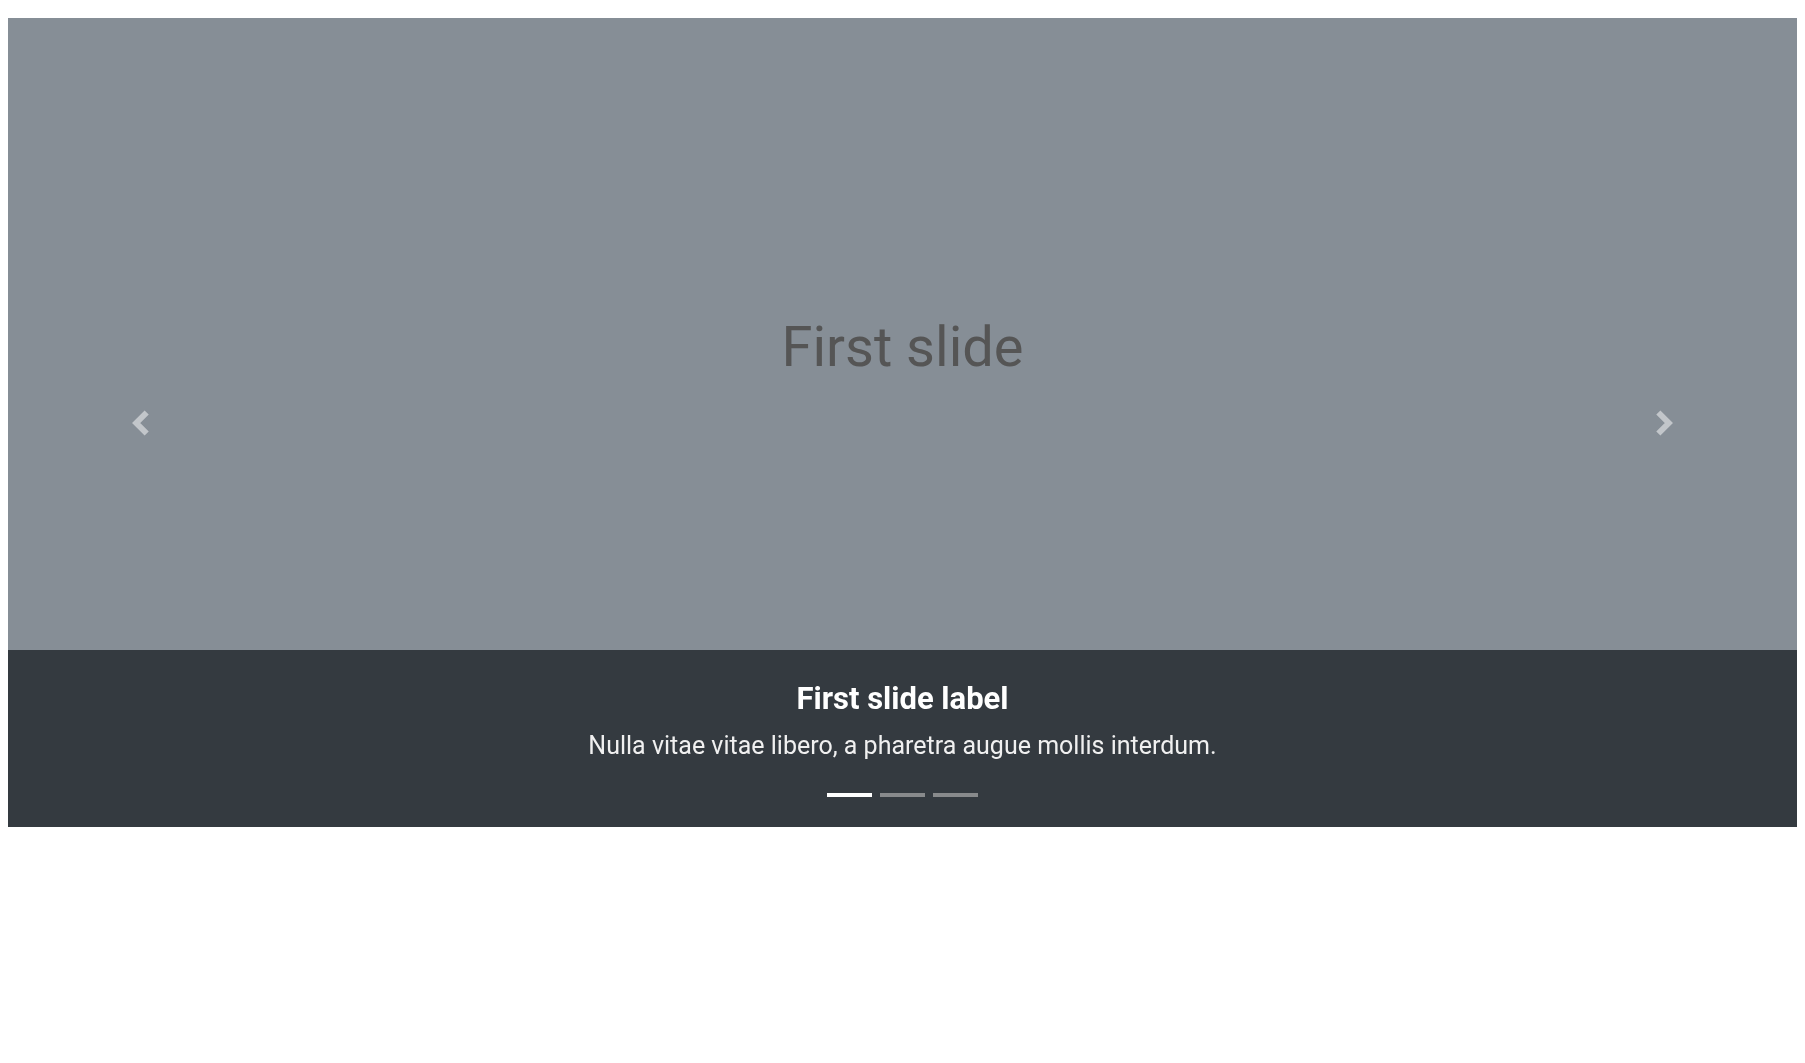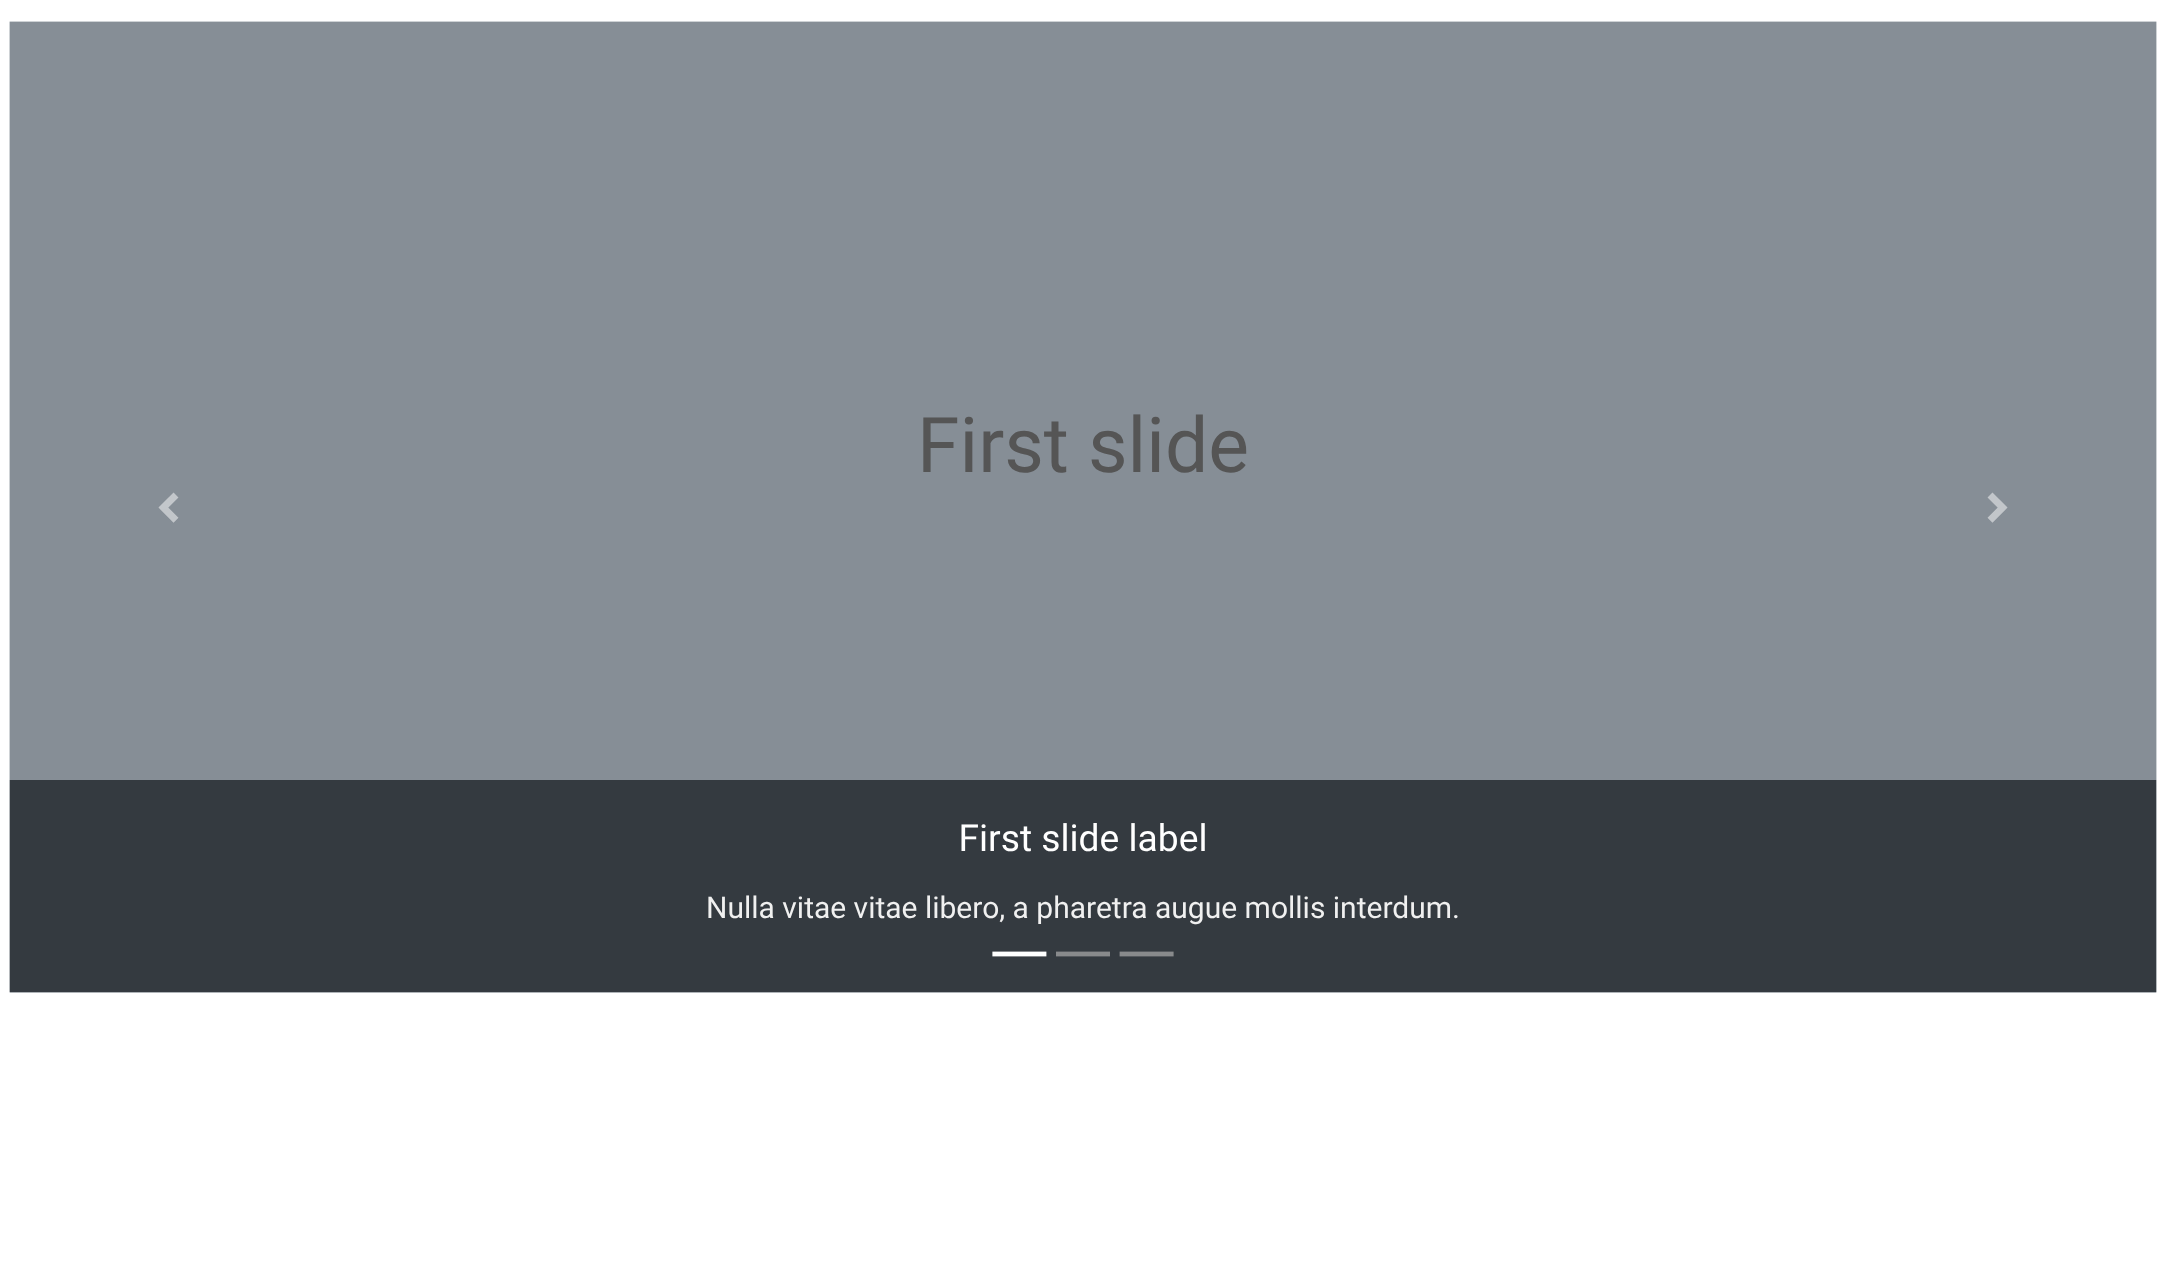--- a/index.html
+++ b/index.html
@@ -20,45 +20,44 @@
     }
     .carousel-slide {
       width: 100%;
       height: 809px;
       display: flex;
       align-items: center;
       justify-content: center;
       position: relative;
     }
     .slide-placeholder-text {
-      font-size: 64px;
+      font-size: 56px;
       font-weight: 400;
       color: #555;
       letter-spacing: 0px;
       position: absolute;
       top: 296px;
       width: 100%;
       text-align: center;
-      margin-top: 20px;
     }
     .carousel-caption {
       position: absolute;
       bottom: 0;
       left: 0;
       right: 0;
       background: #343A40;
       color: #fff;
       text-align: center;
       padding: 30px 20px 40px 20px;
       height: 177px;
     }
     .carousel-caption h3 {
       font-size: 31px;
-      font-weight: 400;
-      margin-bottom: 26px;
+      font-weight: 700;
+      margin-bottom: 14px;
     }
     .carousel-caption p {
       font-size: 25px;
       font-weight: 400;
       color: #f0f0f0;
     }
     .carousel-control {
       position: absolute;
       top: 0;
       bottom: 0;

